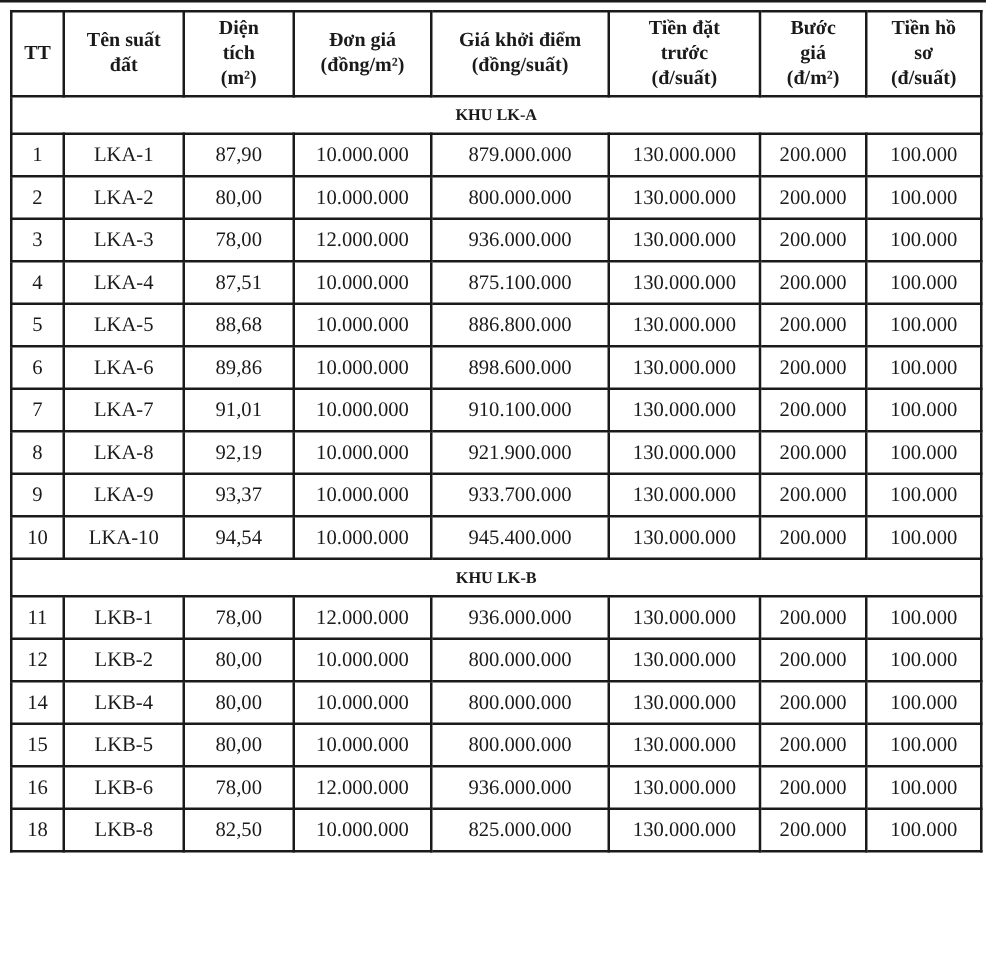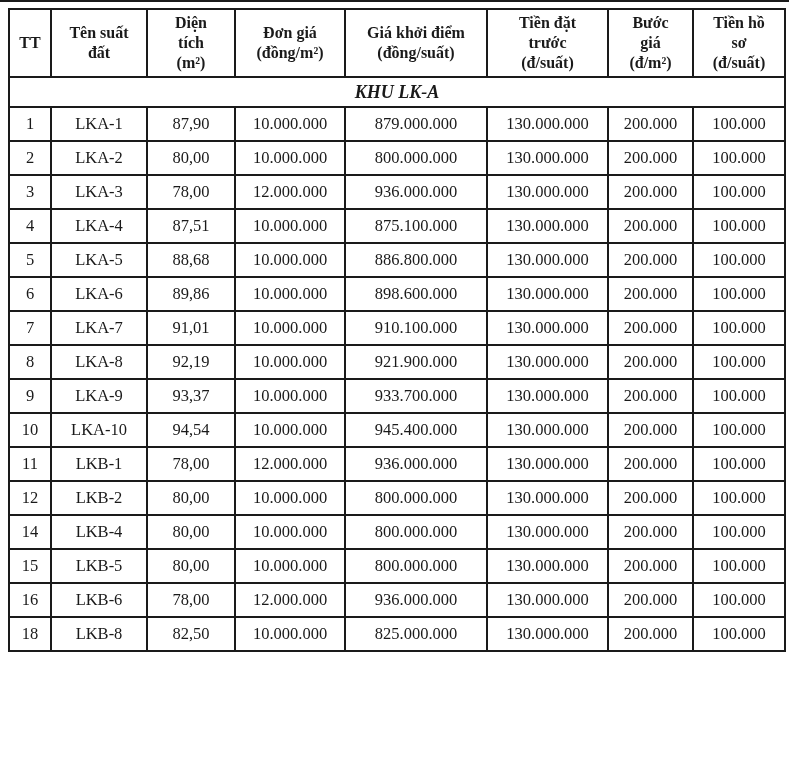--- a/index.html
+++ b/index.html
@@ -45,23 +45,22 @@
     height: 64px;
     white-space: pre-line;
   }
   .price-table tbody td {
     font-size: 16.5px;
     height: 30px;
     white-space: nowrap;
   }
   .price-table tr.section-row td {
     font-weight: bold;
-    font-size: 18px;
+    font-size: 13px;
     height: 26px;
-    font-style: italic;
   }
 </style>
 </head>
 <body>
 
 <div class="top-rule"></div>
 
 <table class="price-table">
   <colgroup>
     <col style="width:42px">
@@ -193,20 +192,23 @@
       <tr>
         <td>10</td>
         <td>LKA-10</td>
         <td>94,54</td>
         <td>10.000.000</td>
         <td>945.400.000</td>
         <td>130.000.000</td>
         <td>200.000</td>
         <td>100.000</td>
       </tr>
+      <tr class="section-row">
+        <td colspan="8">KHU LK-B</td>
+      </tr>
       <tr>
         <td>11</td>
         <td>LKB-1</td>
         <td>78,00</td>
         <td>12.000.000</td>
         <td>936.000.000</td>
         <td>130.000.000</td>
         <td>200.000</td>
         <td>100.000</td>
       </tr>

